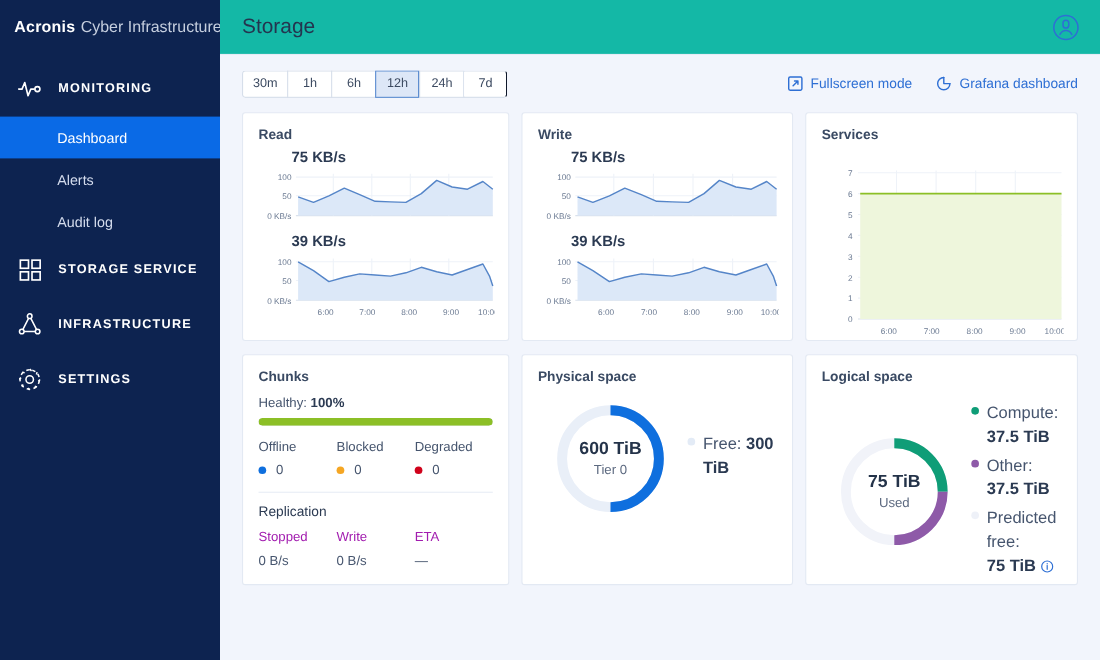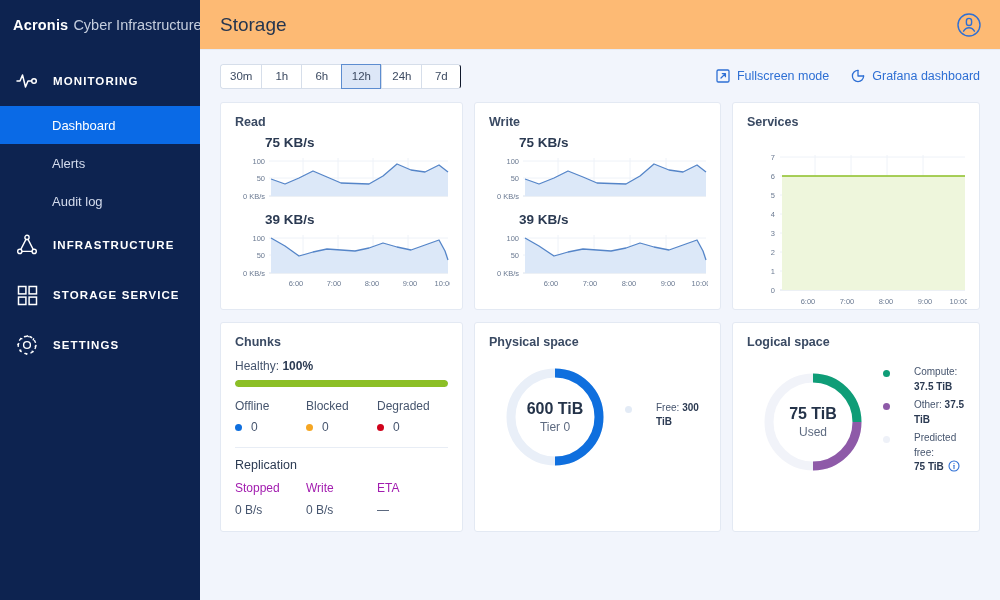--- a/index.html
+++ b/index.html
@@ -52,21 +52,21 @@
     padding-left: 52px;
     color: #d4dced;
     font-size: 13px;
     cursor: pointer;
   }
   .nav-sub.active { background: #0a6ae6; color: #ffffff; }
 
   
   .main { flex: 1; height: 600px; display: flex; flex-direction: column; background: #f2f5fc; }
   .topbar {
-    height: 50px; background: #fdba74;
+    height: 50px; background: #14b8a6;
     display: flex; align-items: center; justify-content: space-between;
     padding: 0 18px 0 20px;
     flex: 0 0 50px;
     border-bottom: 1px solid #e6ebf5;
   }
   .page-title { font-size: 19px; color: #24354f; font-weight: normal; }
   .avatar-btn { width: 26px; height: 26px; cursor: pointer; }
 
   .toolbar {
     height: 52px; flex: 0 0 52px;
@@ -139,21 +139,21 @@
   
   .donut-wrap { display: flex; align-items: center; margin-top: 16px; }
   .donut { position: relative; width: 104px; height: 104px; margin-left: 14px; flex: 0 0 104px; }
   .donut-center {
     position: absolute; inset: 0;
     display: flex; flex-direction: column; align-items: center; justify-content: center;
   }
   .donut-big { font-size: 16px; font-weight: bold; color: #243349; }
   .donut-sub { font-size: 12px; color: #5d6a80; margin-top: 2px; }
   .legend { margin-left: 18px; }
-  .legend-item { display: flex; align-items: flex-start; gap: 24px; margin-bottom: 4px; font-size: 10px; color: #46556e; line-height: 1.45; }
+  .legend-item { display: flex; align-items: flex-start; gap: 7px; margin-bottom: 4px; font-size: 15px; color: #46556e; line-height: 1.45; }
   .legend-item .dot { margin-top: 5px; }
   .legend-item b { color: #2b3a52; }
   .info-i { display: inline-block; vertical-align: -2px; margin-left: 4px; }
 </style>
 </head>
 <body>
 
 <div class="app">
 
   <aside class="sidebar">
@@ -177,43 +177,43 @@
       <div class="nav-sub active">
         <span>Dashboard</span>
       </div>
       <div class="nav-sub">
         <span>Alerts</span>
       </div>
       <div class="nav-sub">
         <span>Audit log</span>
       </div>
 
+
+      <div class="nav-group">
+        <span class="ico">
+          <svg width="21" height="21" viewBox="0 0 21 21" fill="none" stroke="#ffffff" stroke-width="1.5">
+            <rect x="1.5" y="1.5" width="7.4" height="7.4"></rect>
+            <rect x="12.1" y="1.5" width="7.4" height="7.4"></rect>
+            <rect x="1.5" y="12.1" width="7.4" height="7.4"></rect>
+            <rect x="12.1" y="12.1" width="7.4" height="7.4"></rect>
+          </svg>
+        </span>
+        <span>STORAGE SERVICE</span>
+      </div>
 
       <div class="nav-group">
         <span class="ico">
           <svg width="22" height="22" viewBox="0 0 22 22" fill="none" stroke="#ffffff" stroke-width="1.4" stroke-linejoin="round">
             <path d="M11 3.4 L18.2 17.4 H3.8 Z"></path>
             <circle cx="11" cy="3.4" r="2.1" fill="#0d2350"></circle>
             <circle cx="3.8" cy="17.4" r="2.1" fill="#0d2350"></circle>
             <circle cx="18.2" cy="17.4" r="2.1" fill="#0d2350"></circle>
           </svg>
         </span>
         <span>INFRASTRUCTURE</span>
-      </div>
-
-      <div class="nav-group">
-        <span class="ico">
-          <svg width="21" height="21" viewBox="0 0 21 21" fill="none" stroke="#ffffff" stroke-width="1.5">
-            <rect x="1.5" y="1.5" width="7.4" height="7.4"></rect>
-            <rect x="12.1" y="1.5" width="7.4" height="7.4"></rect>
-            <rect x="1.5" y="12.1" width="7.4" height="7.4"></rect>
-            <rect x="12.1" y="12.1" width="7.4" height="7.4"></rect>
-          </svg>
-        </span>
-        <span>STORAGE SERVICE</span>
       </div>
 
       <div class="nav-group">
         <span class="ico">
           <svg width="22" height="22" viewBox="0 0 22 22" fill="none" stroke="#ffffff" stroke-width="1.4" stroke-linejoin="round">
             <circle cx="11" cy="11" r="3.4"></circle>
             <path d="M11 1.6 L12.7 3.1 M11 20.4 L9.3 18.9 M1.6 11 L3.1 9.3 M20.4 11 L18.9 12.7
                      M4.3 4.3 L6.4 4.9 M17.7 17.7 L15.6 17.1 M4.3 17.7 L4.9 15.6 M17.7 4.3 L17.1 6.4"></path>
             <path d="M11 2.2 C6.1 2.2 2.2 6.1 2.2 11 C2.2 15.9 6.1 19.8 11 19.8 C15.9 19.8 19.8 15.9 19.8 11 C19.8 6.1 15.9 2.2 11 2.2 Z" stroke-dasharray="3.1 3.1"></path>
           </svg>

